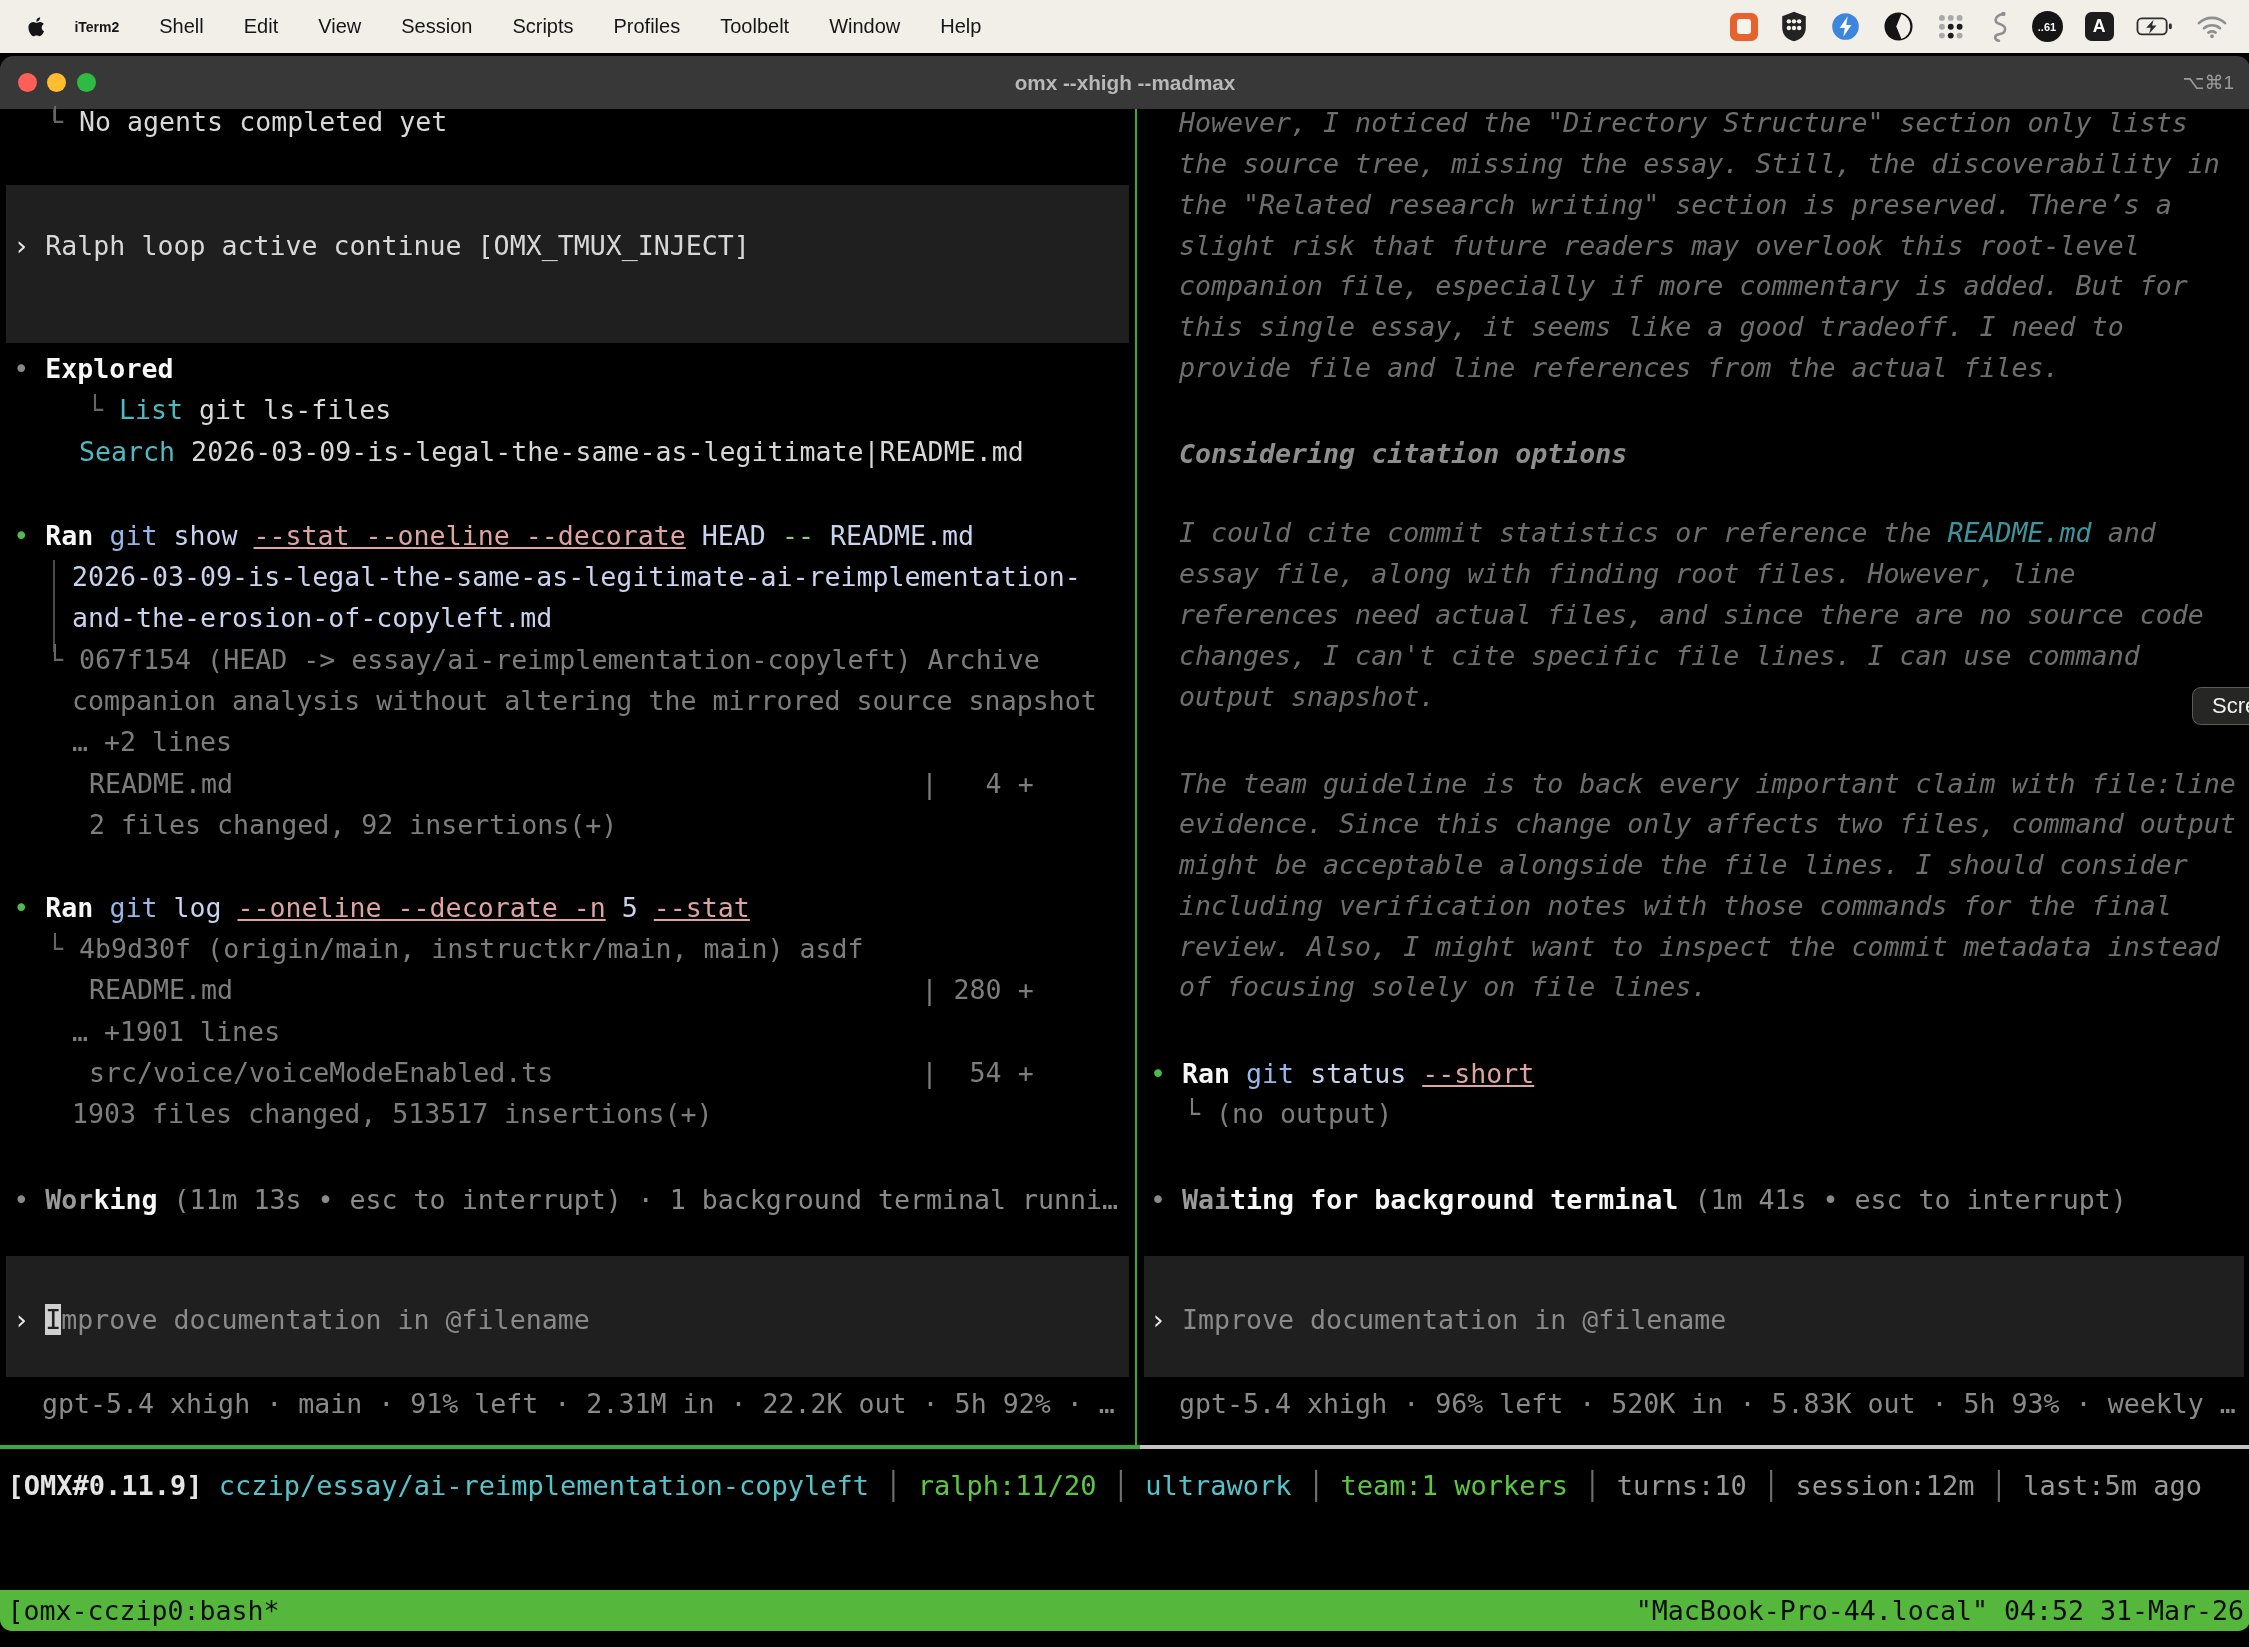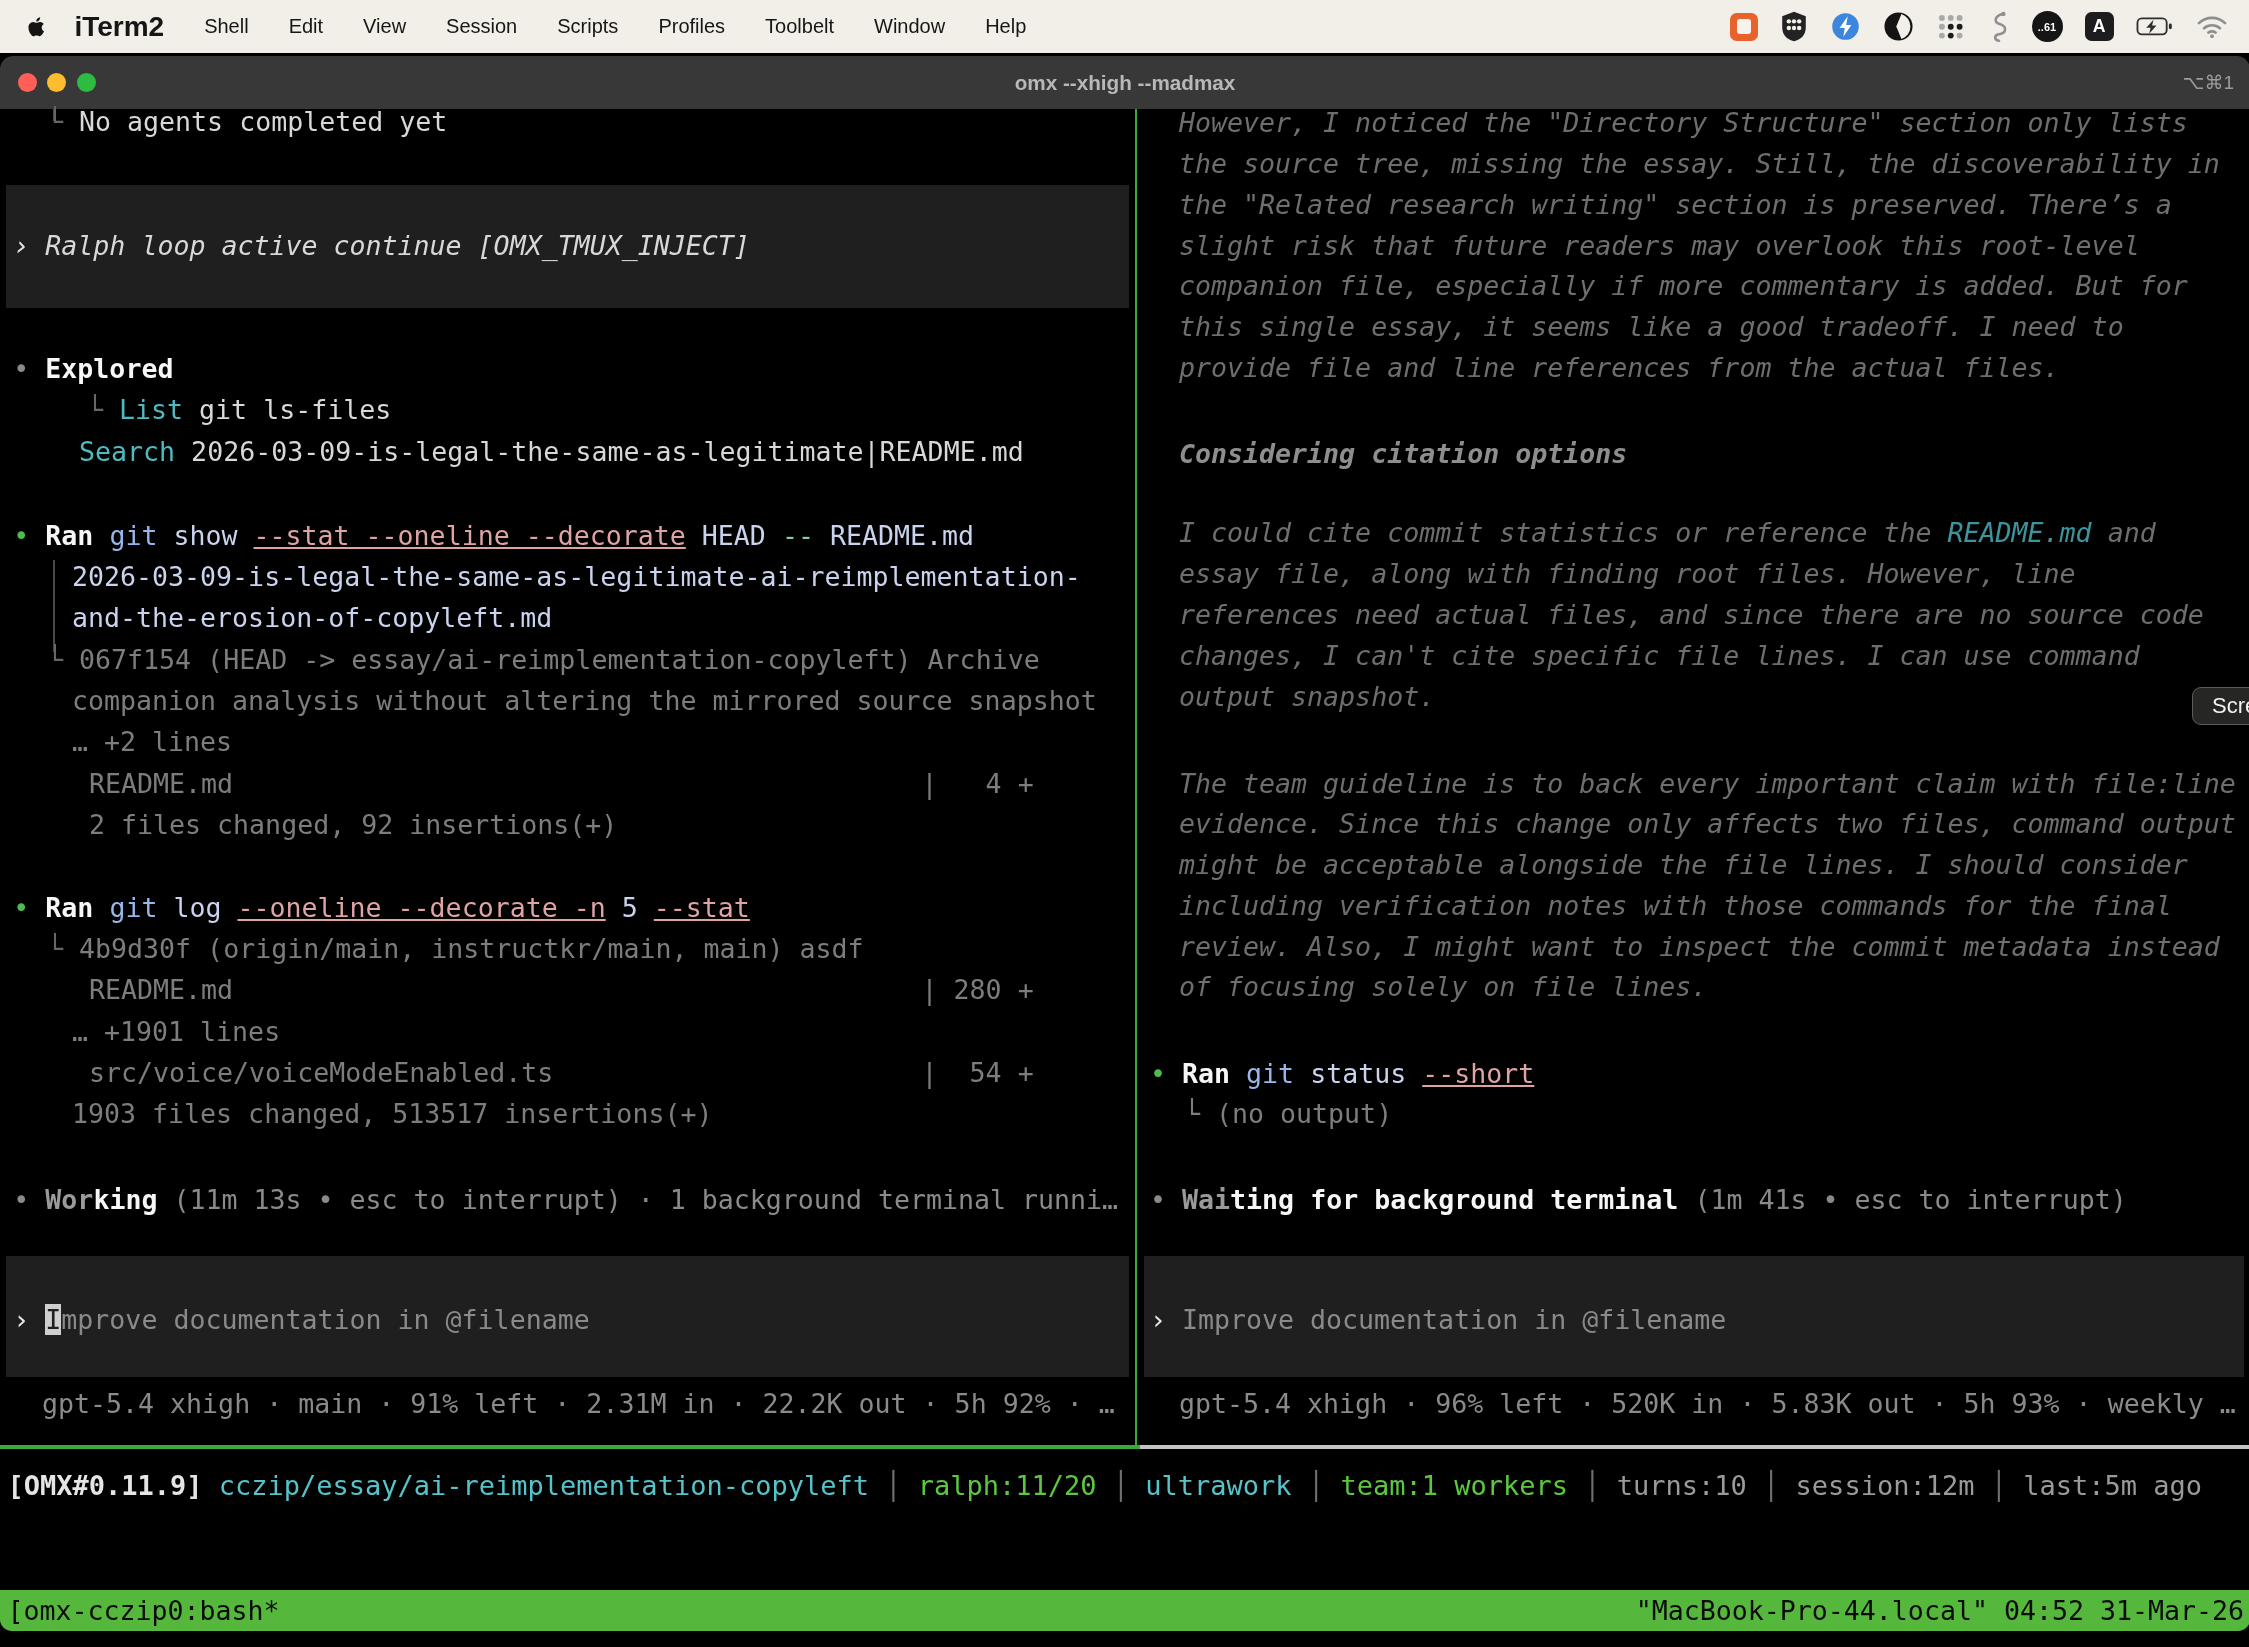--- a/index.html
+++ b/index.html
@@ -5,21 +5,21 @@
   html,body{margin:0;padding:0;}
   body{width:2250px;height:1648px;background:#000;overflow:hidden;position:relative;
        font-family:"DejaVu Sans Mono",monospace;}
   .layer{position:absolute;inset:0;}
   
   .menubar{position:absolute;left:0;top:0;width:2250px;height:53px;background:#f1efe8;
            display:flex;align-items:center;font-family:"Liberation Sans","DejaVu Sans",sans-serif;
            color:#161616;font-size:20px;}
   .menubar .apple{margin-left:28px;margin-right:7.4px;display:flex;align-items:center;}
   .menu-item{padding:0 20px;white-space:nowrap;}
-  .menu-item.app{font-weight:700;font-size:28px;}
+  .menu-item.app{font-weight:700;font-size:14px;}
   .mb-status{margin-left:auto;display:flex;align-items:center;gap:22px;padding-right:22px;}
   .mbi{display:flex;align-items:center;justify-content:center;}
   
   .titlebar{position:absolute;left:0;top:56px;width:2250px;height:53px;background:#383838;
             border-radius:13.3px 13.3px 0 0;}
   .tl{position:absolute;top:17px;width:19px;height:19px;border-radius:50%;}
   .tl.red{left:17.7px;background:#ff5f57;}
   .tl.yellow{left:47px;background:#febc2e;}
   .tl.green{left:77px;background:#2ebb42;}
   .win-title{position:absolute;top:0;left:0;width:100%;height:53px;display:flex;align-items:center;
@@ -176,21 +176,21 @@
 
 <div class="layer">
 
   <div class="vdivider"></div>
   <div class="hsep-green"></div>
   <div class="hsep-gray"></div>
 
   <div class="riser" style="left:53px;top:109px;height:11.8px;"></div>
   <div class="mono-line" style="left:47px;top:106px;"><span class="tree">└ </span><span>No agents completed yet</span></div>
 
-  <div class="tbox" style="left:5.9px;top:185px;width:1123px;height:123px;font-style:italic;">
+  <div class="tbox" style="left:5.9px;top:185px;width:1123px;height:158px;">
     <div class="mono-line" style="left:7.4px;top:45px;"><span class="prompt">› </span><span>Ralph loop active continue [OMX_TMUX_INJECT]</span></div>
   </div>
 
   <div class="mono-line" style="left:13.3px;top:353px;"><span class="dim">• </span><span class="boldw">Explored</span></div>
   <div class="mono-line" style="left:47px;top:394px;margin-left:40px;"><span class="tree">└ </span><span class="teal">List</span><span> git ls-files</span></div>
   <div class="mono-line" style="left:47px;top:436px;"><span>  </span><span class="teal">Search</span><span> 2026-03-09-is-legal-the-same-as-legitimate|README.md</span></div>
 
   <div class="mono-line" style="left:13.3px;top:520px;"><span class="grn">• </span><span class="boldw">Ran</span><span class="blue"> git</span><span class="lav"> show </span><span class="salmon">--stat --oneline --decorate</span><span class="lav"> HEAD </span><span class="ddash">--</span><span class="lav"> README.md</span></div>
   <div class="riser" style="left:53px;top:560px;height:92px;"></div>
   <div class="mono-line lav" style="left:72px;top:561px;">2026-03-09-is-legal-the-same-as-legitimate-ai-reimplementation-</div>

